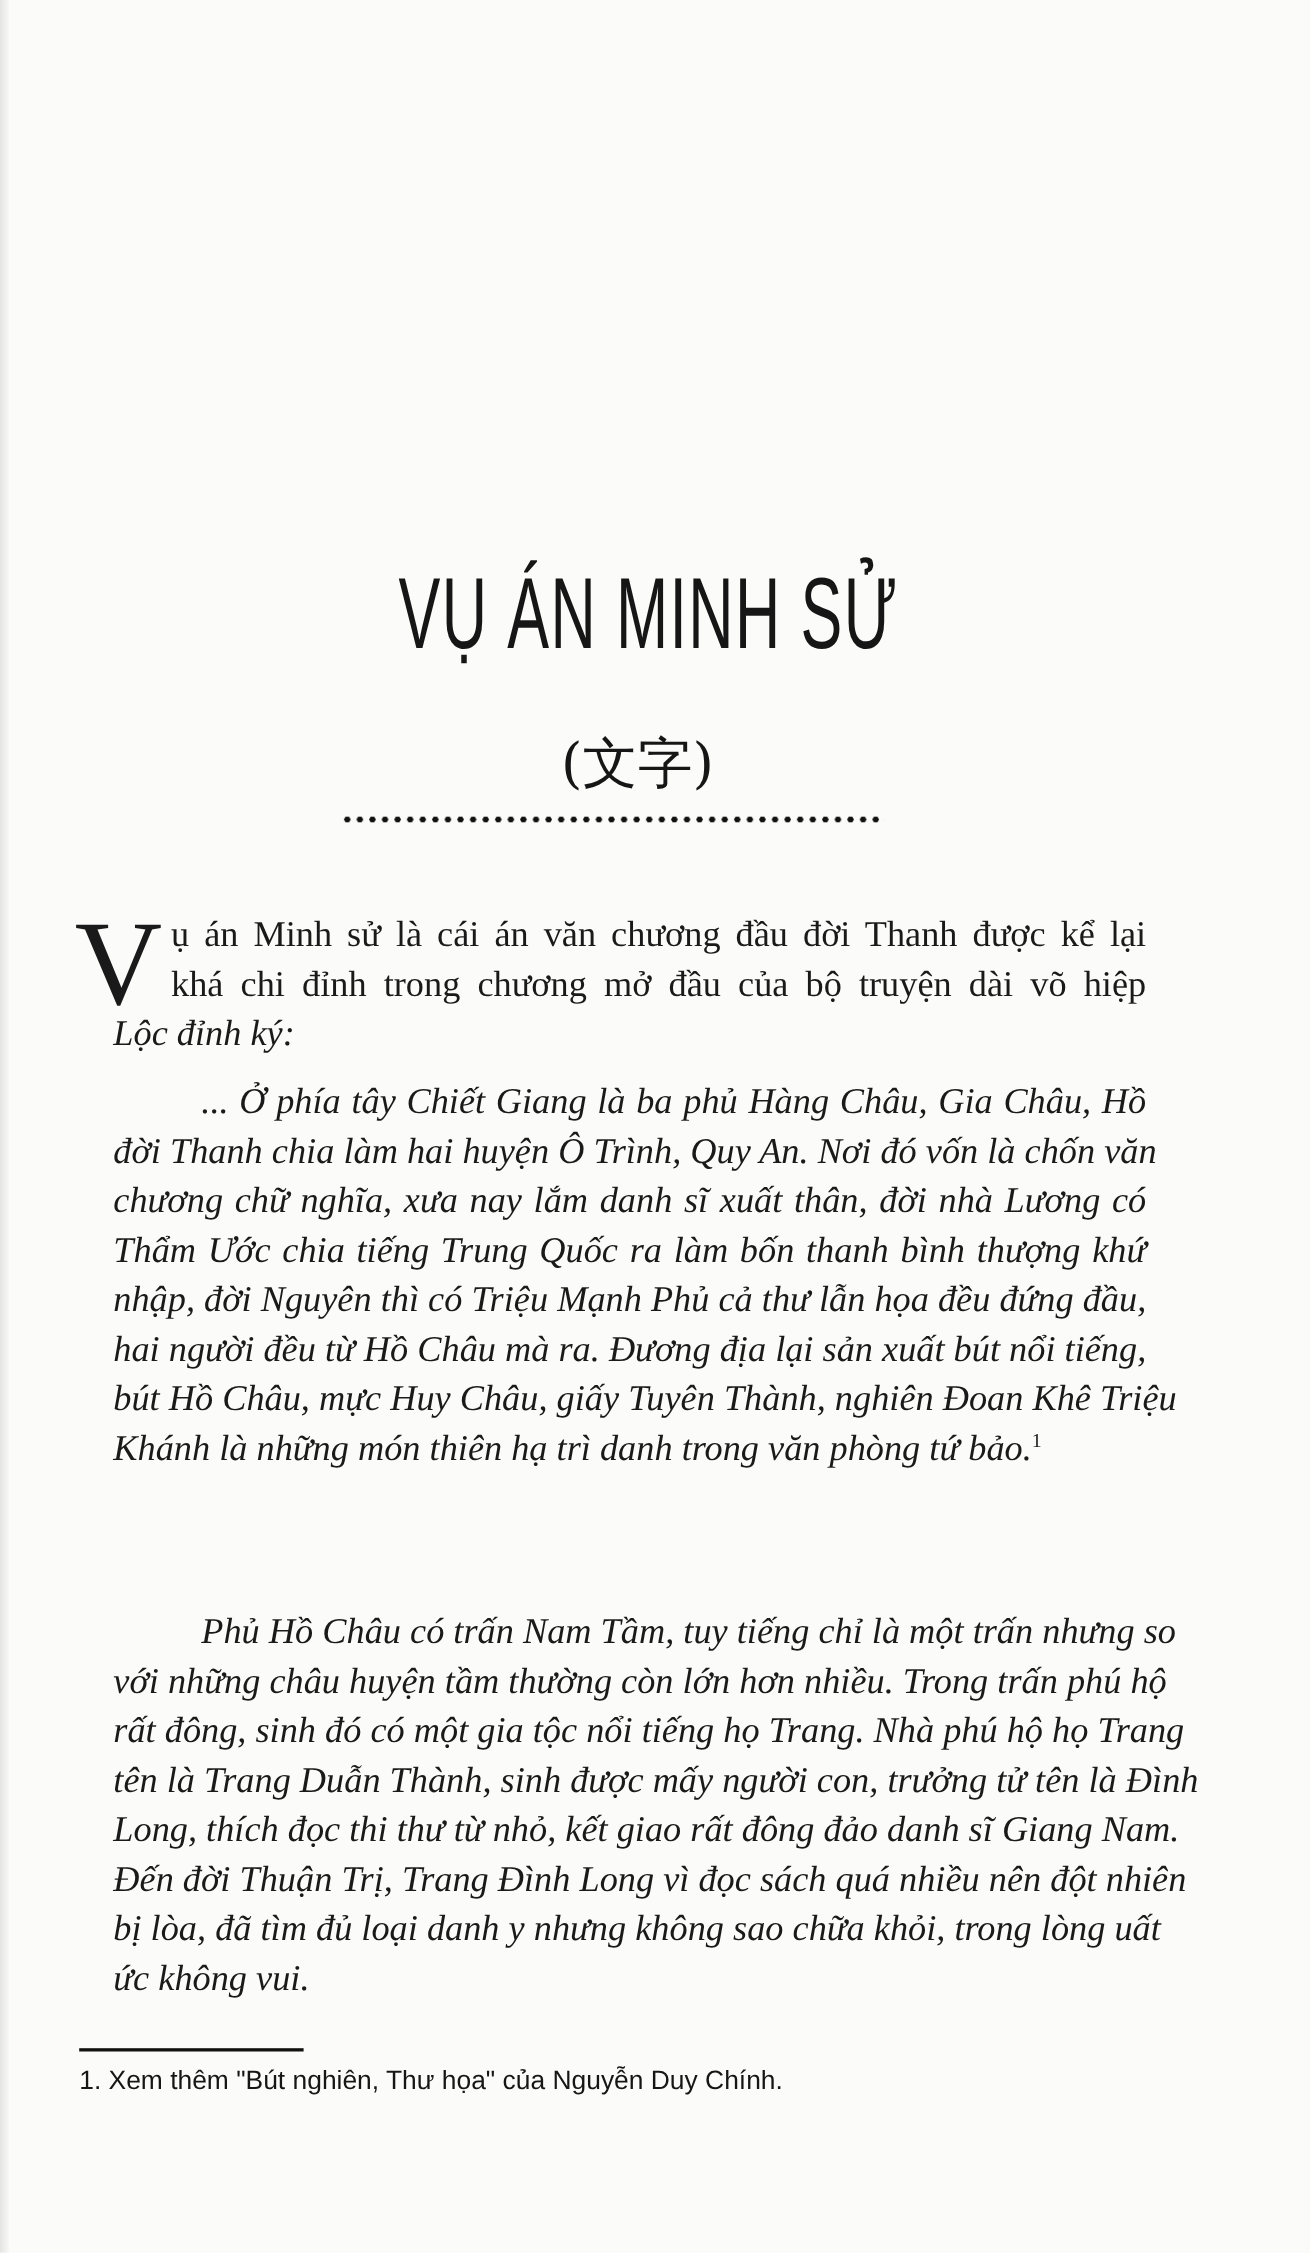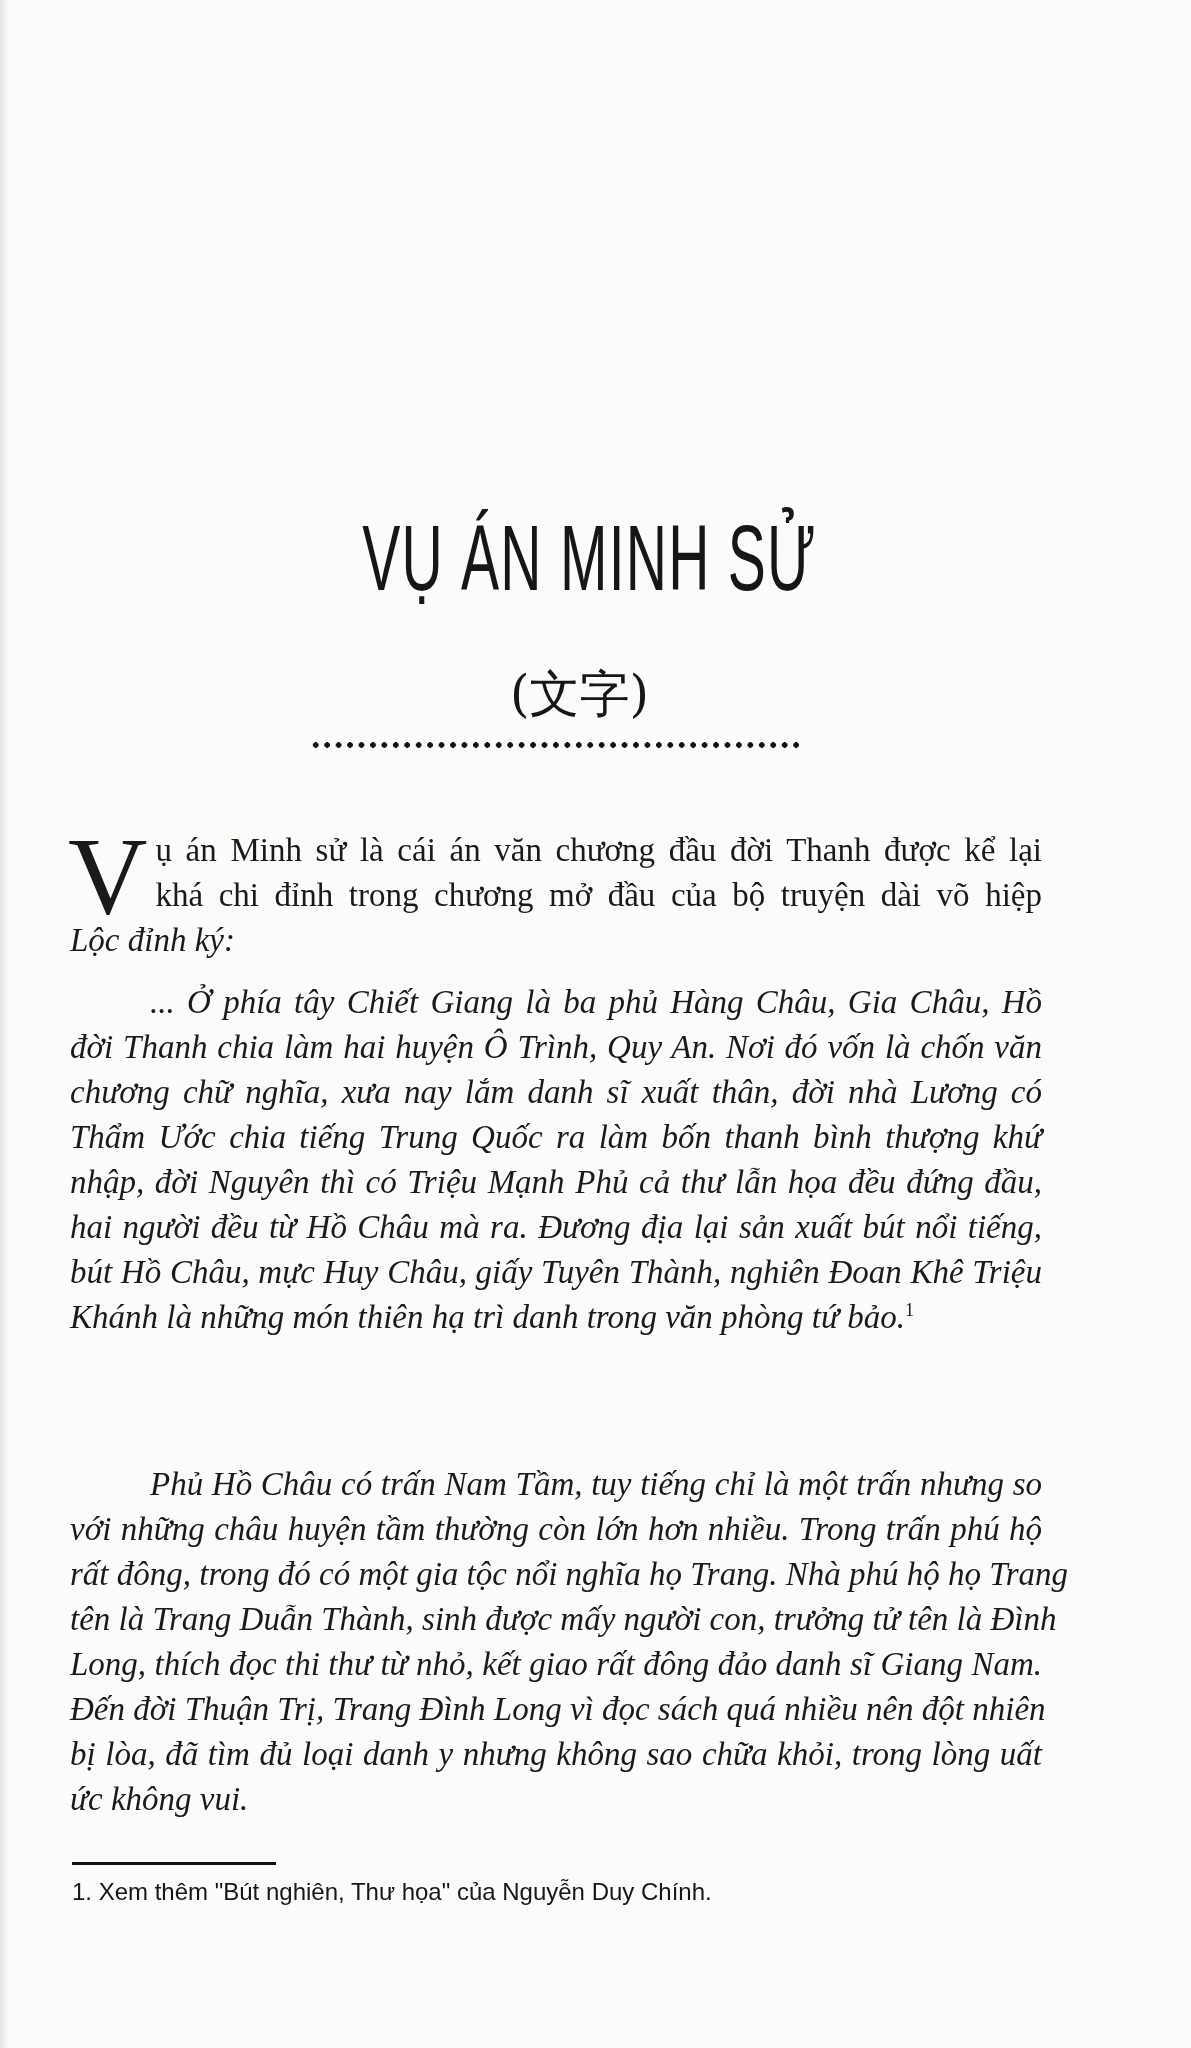--- a/index.html
+++ b/index.html
@@ -46,21 +46,21 @@
   .p1 { top: 828px; }
   .dropcap {
     float: left;
     font-family: "Liberation Serif", serif;
     font-size: 110px; line-height: 84px;
     margin: 6px 8px 0 -2px;
     color: #1a1a1a;
   }
   .quote { top: 980px; font-style: italic; text-indent: 80px; }
   .p2 { top: 1462px; font-style: italic; text-indent: 80px; }
-  .line { display: block; text-align: justify; text-align-last: justify; white-space: nowrap; }
+  .line { display: block; text-align: justify; text-align-last: justify; white-space: nowrap; margin-left: 33px; }
   .line.last { text-align-last: left; }
   .first-line { text-indent: 80px; }
   .noind { text-indent: 0; }
   sup { font-size: 18px; vertical-align: super; line-height: 0; font-style: normal; }
   .fn-rule {
     position: absolute; left: 72px; top: 1862px; width: 204px; height: 3px;
     background: #111;
   }
   .footnote {
     position: absolute; left: 72px; top: 1876px;
@@ -91,21 +91,21 @@
   <span class="line noind">Thẩm Ước chia tiếng Trung Quốc ra làm bốn thanh bình thượng khứ</span>
   <span class="line noind">nhập, đời Nguyên thì có Triệu Mạnh Phủ cả thư lẫn họa đều đứng đầu,</span>
   <span class="line noind">hai người đều từ Hồ Châu mà ra. Đương địa lại sản xuất bút nổi tiếng,</span>
   <span class="line noind">bút Hồ Châu, mực Huy Châu, giấy Tuyên Thành, nghiên Đoan Khê Triệu</span>
   <span class="line last noind"><span>Khánh là những món thiên hạ trì danh trong văn phòng tứ bảo.</span><sup>1</sup></span>
 </div>
 
 <div class="body-text p2">
   <span class="line first-line">Phủ Hồ Châu có trấn Nam Tầm, tuy tiếng chỉ là một trấn nhưng so</span>
   <span class="line noind">với những châu huyện tầm thường còn lớn hơn nhiều. Trong trấn phú hộ</span>
-  <span class="line noind">rất đông, trong đó có một gia tộc nổi nghĩa họ Trang. Nhà phú hộ họ Trang</span>
+  <span class="line noind">rất đông, sinh đó có một gia tộc nổi tiếng họ Trang. Nhà phú hộ họ Trang</span>
   <span class="line noind">tên là Trang Duẫn Thành, sinh được mấy người con, trưởng tử tên là Đình</span>
   <span class="line noind">Long, thích đọc thi thư từ nhỏ, kết giao rất đông đảo danh sĩ Giang Nam.</span>
   <span class="line noind">Đến đời Thuận Trị, Trang Đình Long vì đọc sách quá nhiều nên đột nhiên</span>
   <span class="line noind">bị lòa, đã tìm đủ loại danh y nhưng không sao chữa khỏi, trong lòng uất</span>
   <span class="line last noind">ức không vui.</span>
 </div>
 
 <div class="fn-rule"></div>
 <div class="footnote">1. Xem thêm "Bút nghiên, Thư họa" của Nguyễn Duy Chính.</div>
 

